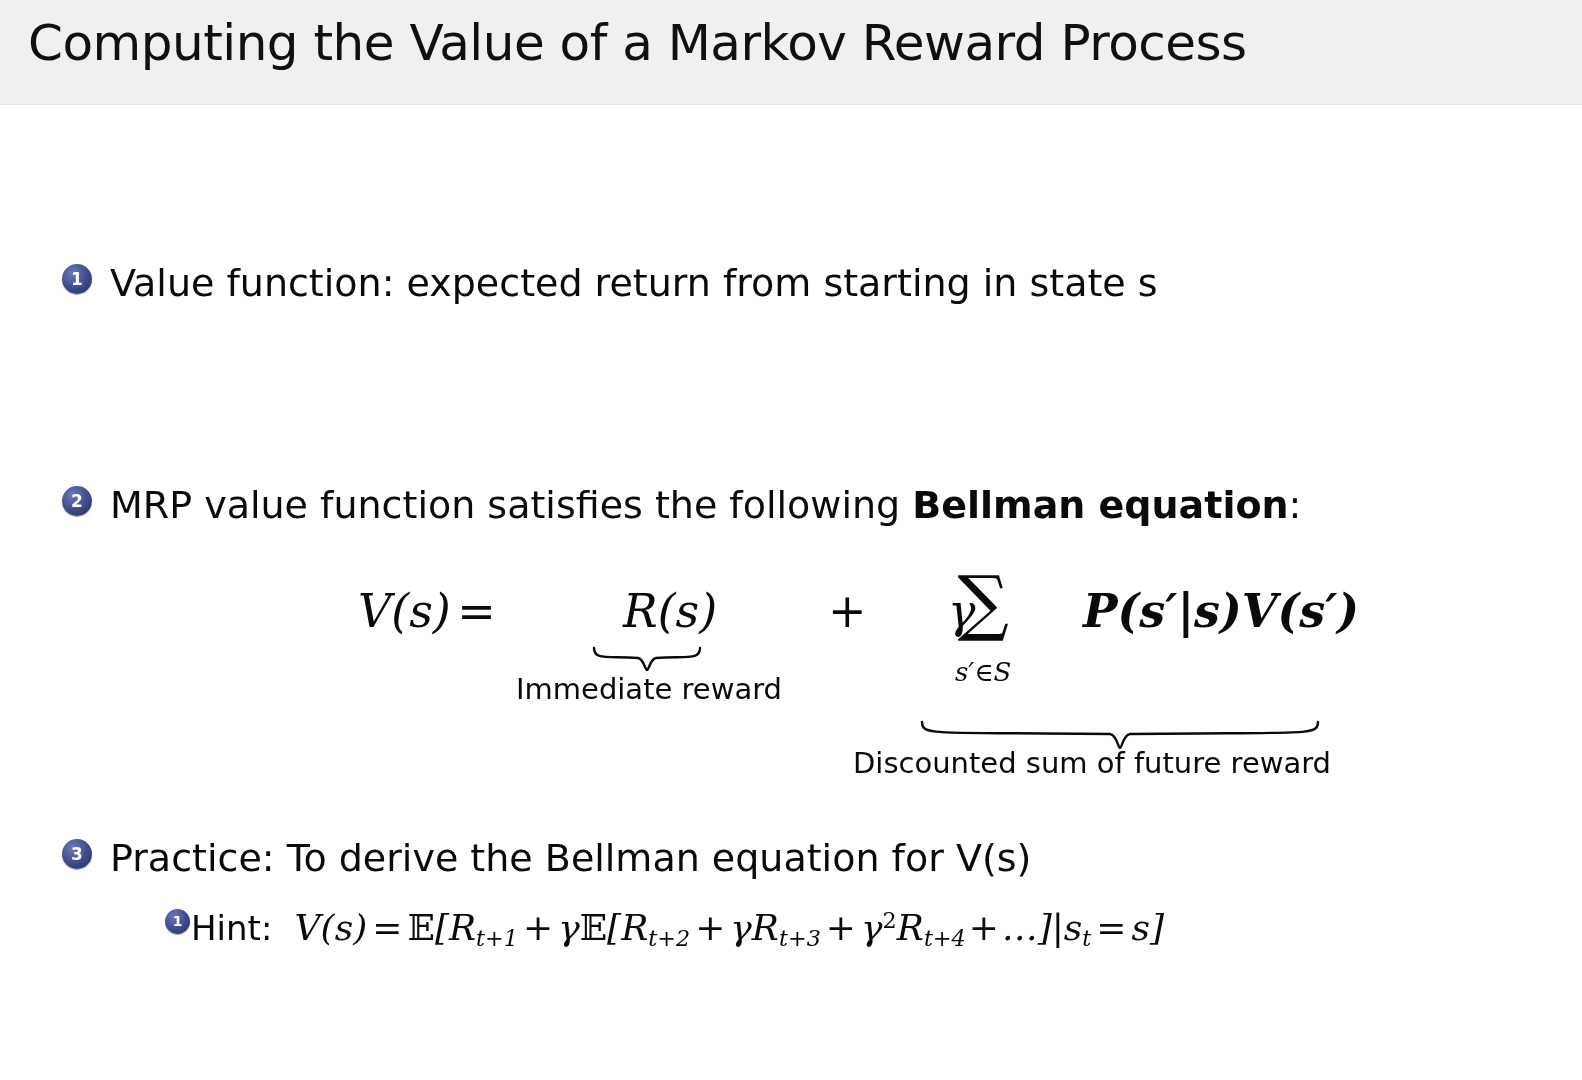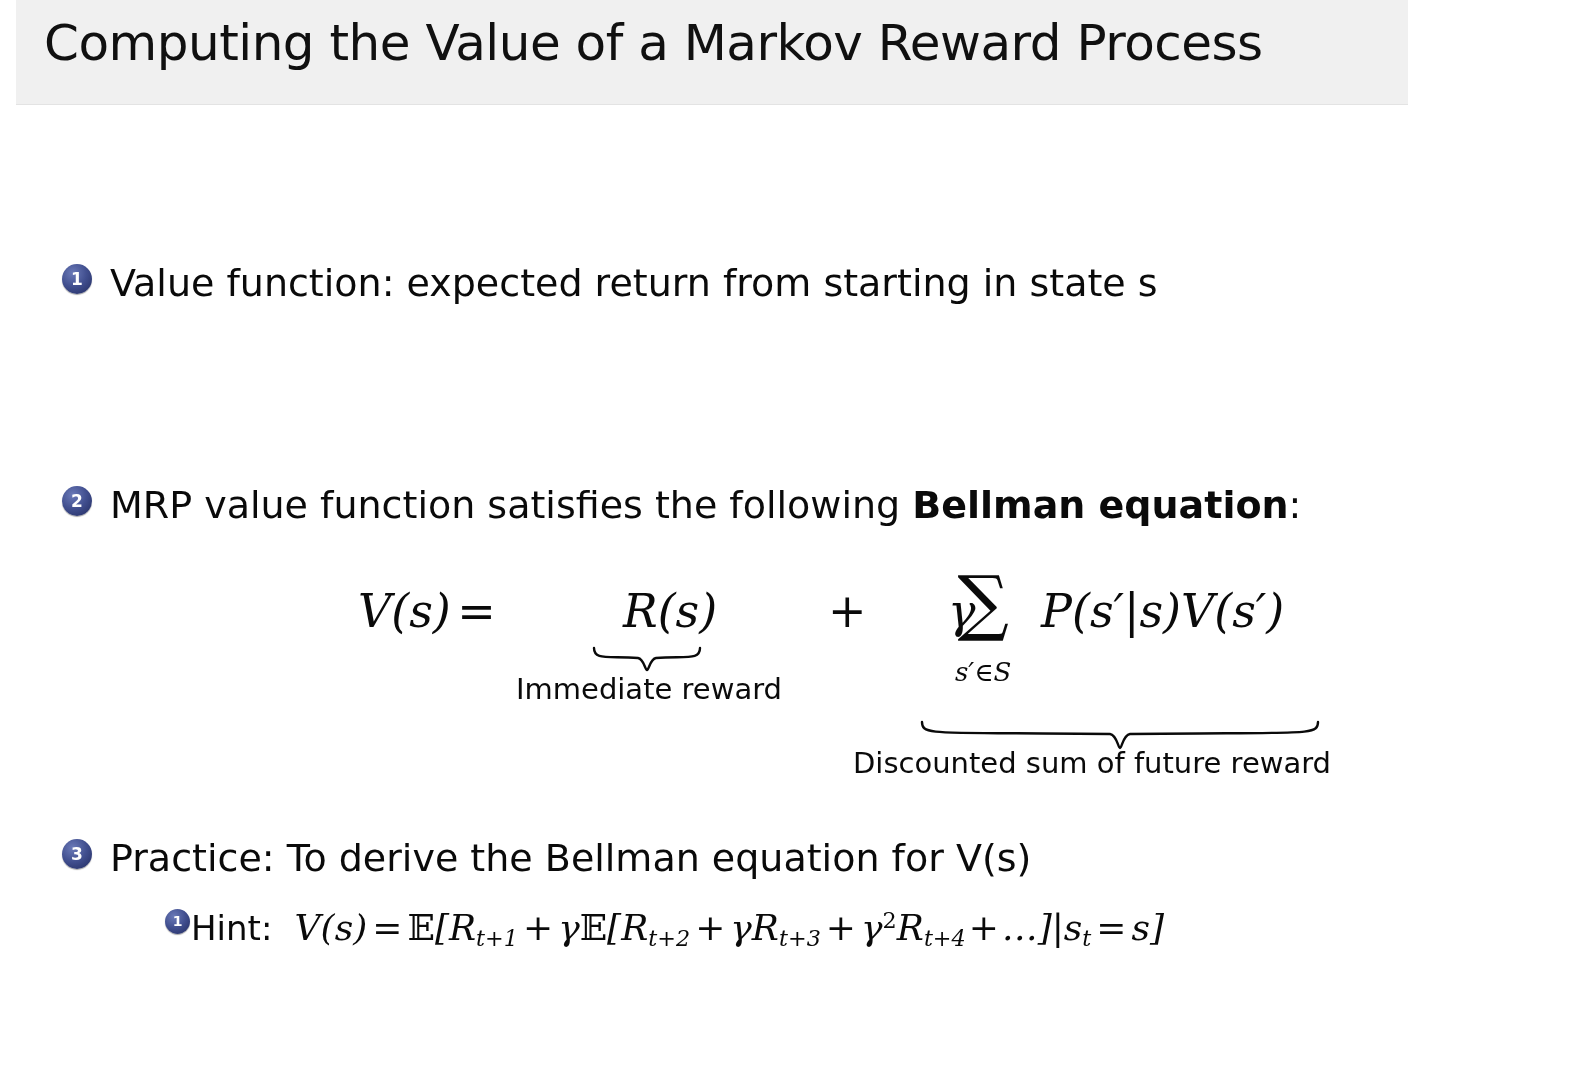--- a/index.html
+++ b/index.html
@@ -12,23 +12,23 @@
     background: #ffffff;
     font-family: "DejaVu Sans", sans-serif;
     color: #0a0a0a;
     overflow: hidden;
     position: relative;
   }
 
   
   .title-bar {
     position: absolute;
-    left: 16px;
+    left: 0;
     top: 0;
-    width: 1392px;
+    width: 1582px;
     height: 104px;
     background: #f0f0f0;
     border-bottom: 1px solid #e3e3e3;
   }
   .title-text {
     position: absolute;
     left: 28px;
     top: 14px;
     font-size: 50px;
     font-weight: 400;
@@ -145,21 +145,21 @@
     font-size: 72px;
     line-height: 0.85;
     font-style: normal;
   }
   .sum-sub {
     font-family: "DejaVu Serif", serif;
     font-size: 26px;
     font-style: italic;
     margin-top: -2px;
   }
-  .p-tail { left: 683px; }
+  .p-tail { left: 725px; font-weight: bold; }
 
   
   .brace-small {
     position: absolute;
     left: 262px;
     top: 62px;
     width: 110px;
     height: 26px;
     color: #0a0a0a;
   }

